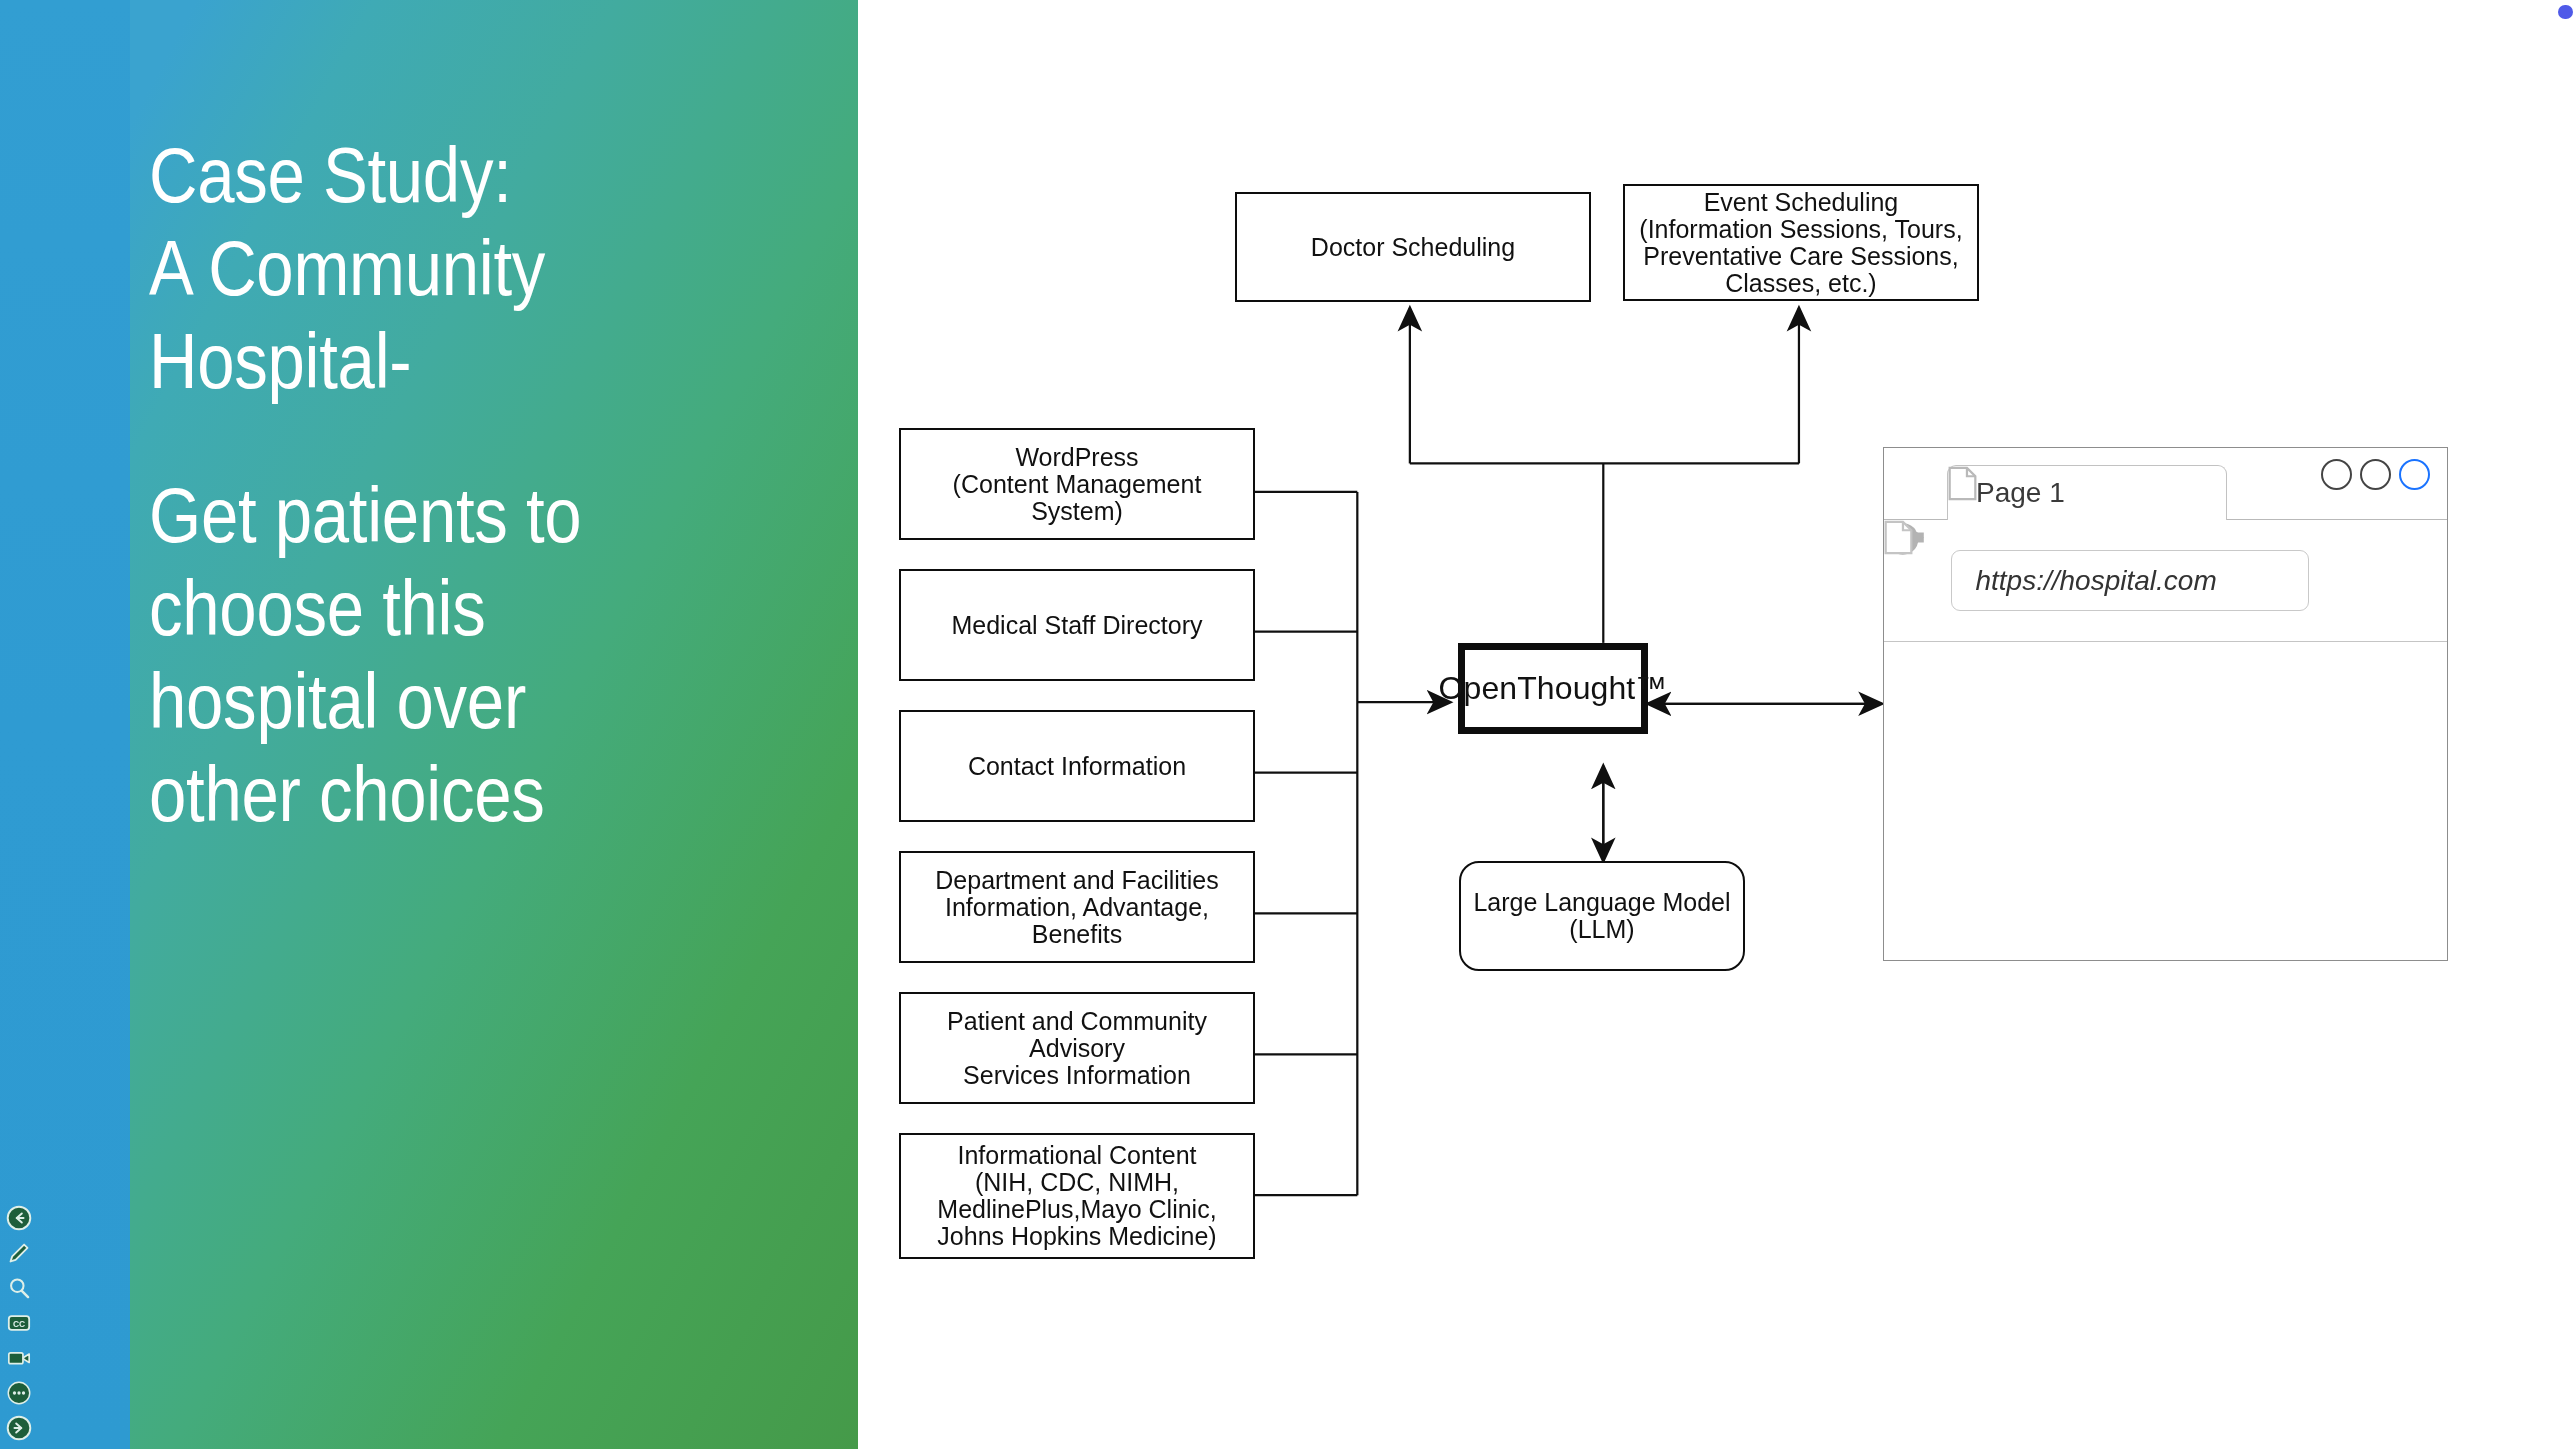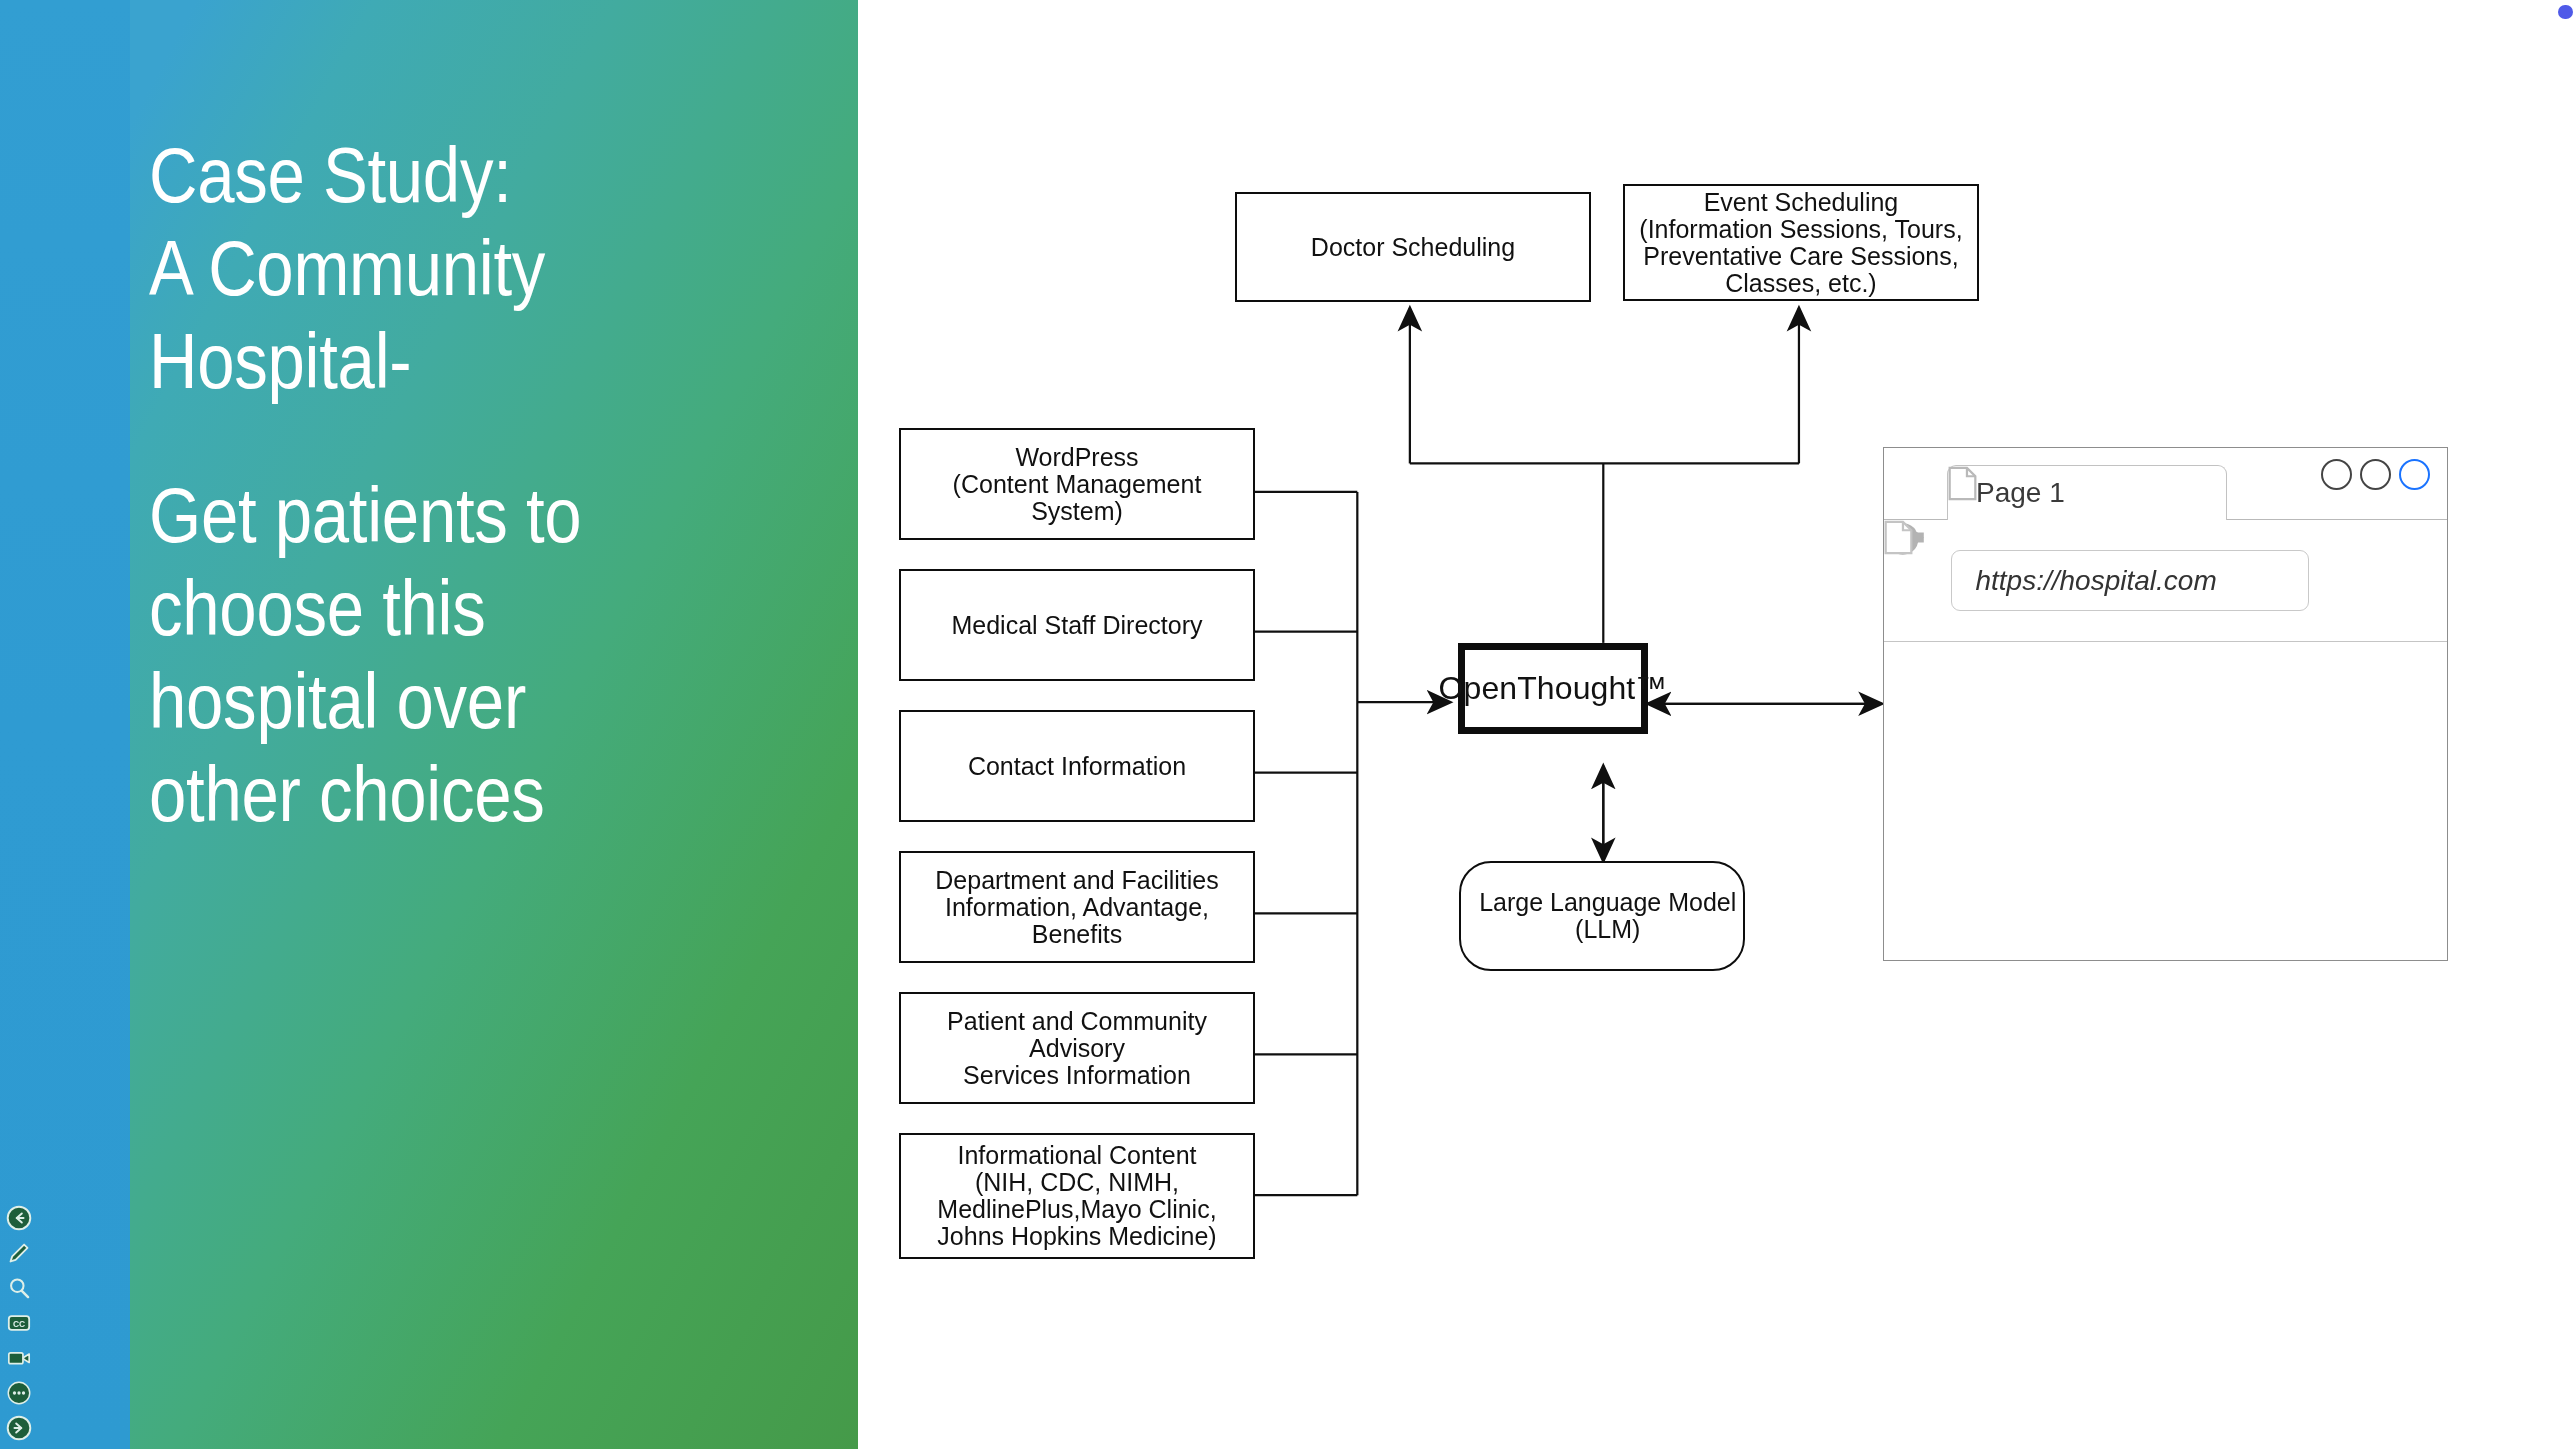--- a/index.html
+++ b/index.html
@@ -68,21 +68,21 @@
     font-family: "Liberation Sans", sans-serif;
     z-index: 5;
   }
   .node-box .node-label { padding: 0 6.7px; white-space: pre-line; }
 
   #node-openthought {
     border-width: 7.3px;
     font-size: 32px;
     letter-spacing: 0.1px;
   }
-  #node-llm { border-radius: 32px; border-width: 2.2px; justify-content: flex-end; }
+  #node-llm { border-radius: 20px; border-width: 2.2px; }
 
   
   #browser-window {
     position: absolute; left: 1883px; top: 447px; width: 565px; height: 514px;
     border: 1.7px solid #8d8d8d; background: #ffffff; z-index: 6;
   }
   #browser-tabstrip {
     position: relative; height: 72px; width: 100%;
     border-bottom: 1.7px solid #b9b9b9;
   }

